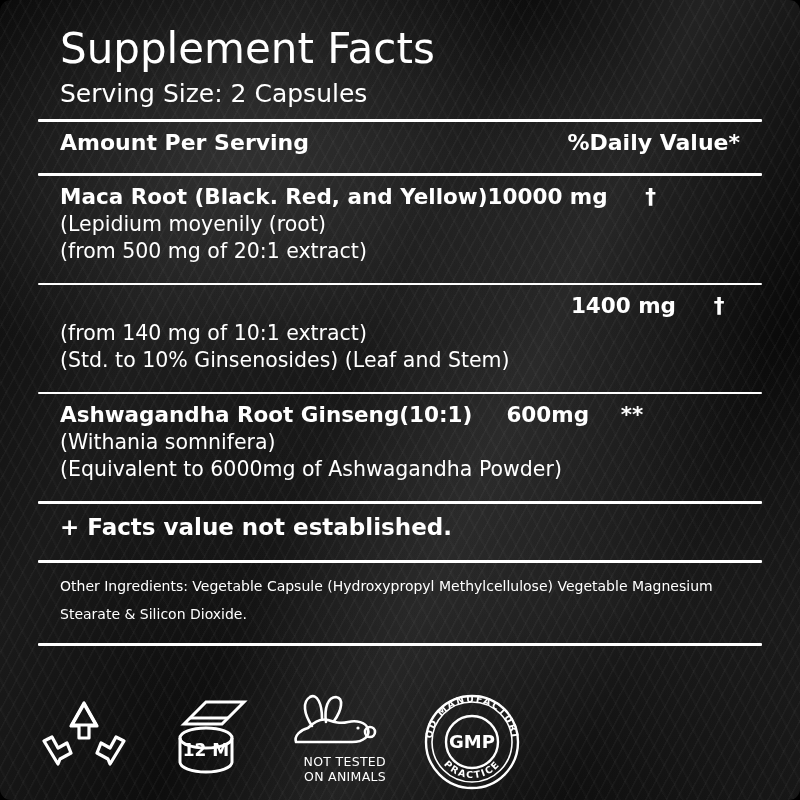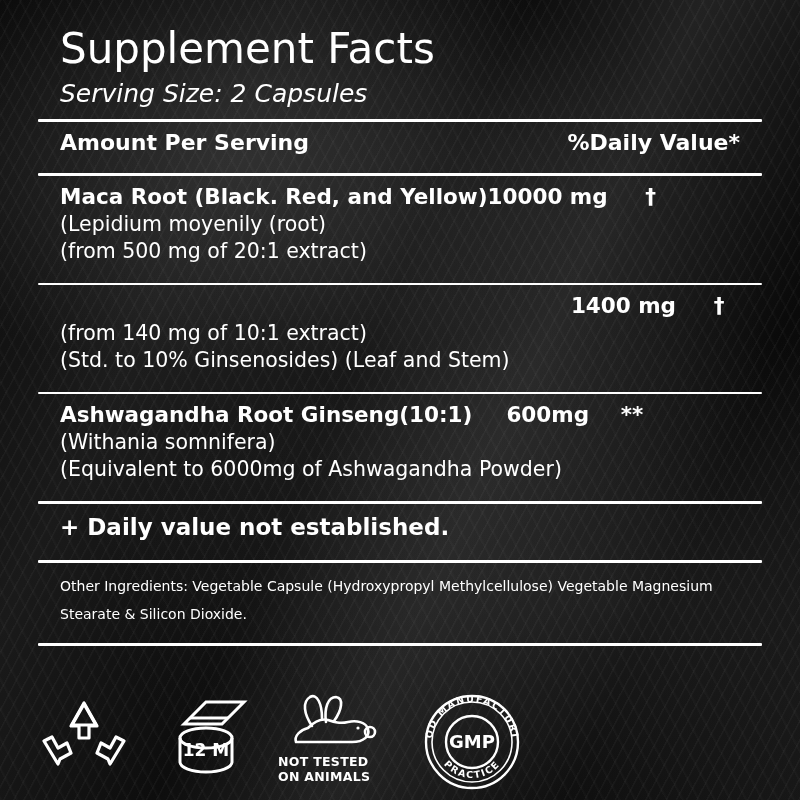--- a/index.html
+++ b/index.html
@@ -16,20 +16,21 @@
   }
   #page {
     position: relative;
     width: 800px;
     height: 800px;
     background:
       radial-gradient(ellipse 600px 300px at 30% 20%, rgba(60,60,60,0.55), rgba(0,0,0,0) 70%),
       radial-gradient(ellipse 700px 400px at 75% 75%, rgba(45,45,45,0.5), rgba(0,0,0,0) 70%),
       linear-gradient(115deg, #0a0a0a 0%, #1a1a1a 25%, #0d0d0d 45%, #222222 60%, #0a0a0a 80%, #151515 100%);
     overflow: hidden;
+    border-radius: 11px;
   }
   
   #page::before {
     content: "";
     position: absolute;
     inset: 0;
     background:
       repeating-linear-gradient(118deg, rgba(255,255,255,0.035) 0px, rgba(255,255,255,0.035) 1px, rgba(0,0,0,0) 2px, rgba(0,0,0,0) 9px),
       repeating-linear-gradient(62deg, rgba(255,255,255,0.025) 0px, rgba(255,255,255,0.025) 1px, rgba(0,0,0,0) 3px, rgba(0,0,0,0) 14px);
     pointer-events: none;
@@ -57,21 +58,20 @@
     letter-spacing: 0px;
     padding-left: 22px;
     margin-top: 4px;
   }
   .serving {
     font-size: 25px;
     line-height: 32px;
     padding-left: 22px;
     margin-top: 6px;
     font-weight: 400;
-    font-style: italic;
   }
 
   .rule {
     height: 3px;
     background: #ffffff;
     margin: 9px 0 0 0;
     border-radius: 1px;
   }
   .rule.thin { height: 2px; }
 
@@ -140,22 +140,22 @@
   .ic-recycle { left: 38px; top: 10px; }
   
   .ic-pao { left: 164px; top: 6px; }
   
   .ic-bunny { left: 278px; top: 4px; }
   
   .ic-gmp { left: 420px; top: 2px; }
   .bunny-text {
     font-size: 12.5px;
     line-height: 15px;
-    text-align: left;
-    font-weight: bold;
+    text-align: right;
+    font-weight: normal;
     margin-top: 2px;
     letter-spacing: 0.3px;
   }
 </style>
 </head>
 <body>
 
 <div id="page">
 
   <div class="panel">
@@ -195,21 +195,21 @@
       <div class="ing-line1">
         <span class="ing-name">Ashwagandha Root Ginseng(10:1)</span>
         <span class="ing-amount" style="margin-left:34px;">600mg</span>
         <span class="ing-dv" style="width:86px;">**</span>
       </div>
       <div class="ing-sub">(Withania somnifera)</div>
       <div class="ing-sub">(Equivalent to 6000mg of Ashwagandha Powder)</div>
     </div>
     <div class="rule"></div>
 
-    <div class="note">+ Daily value not established.</div>
+    <div class="note">+ Facts value not established.</div>
     <div class="rule"></div>
 
     <div class="other">Other Ingredients: Vegetable Capsule (Hydroxypropyl Methylcellulose) Vegetable Magnesium Stearate &amp; Silicon Dioxide.</div>
     <div class="rule"></div>
   </div>
 
   <div class="icons">
 
     <div class="icon-wrap ic-recycle">
       <svg width="92" height="76" viewBox="0 0 92 76">

